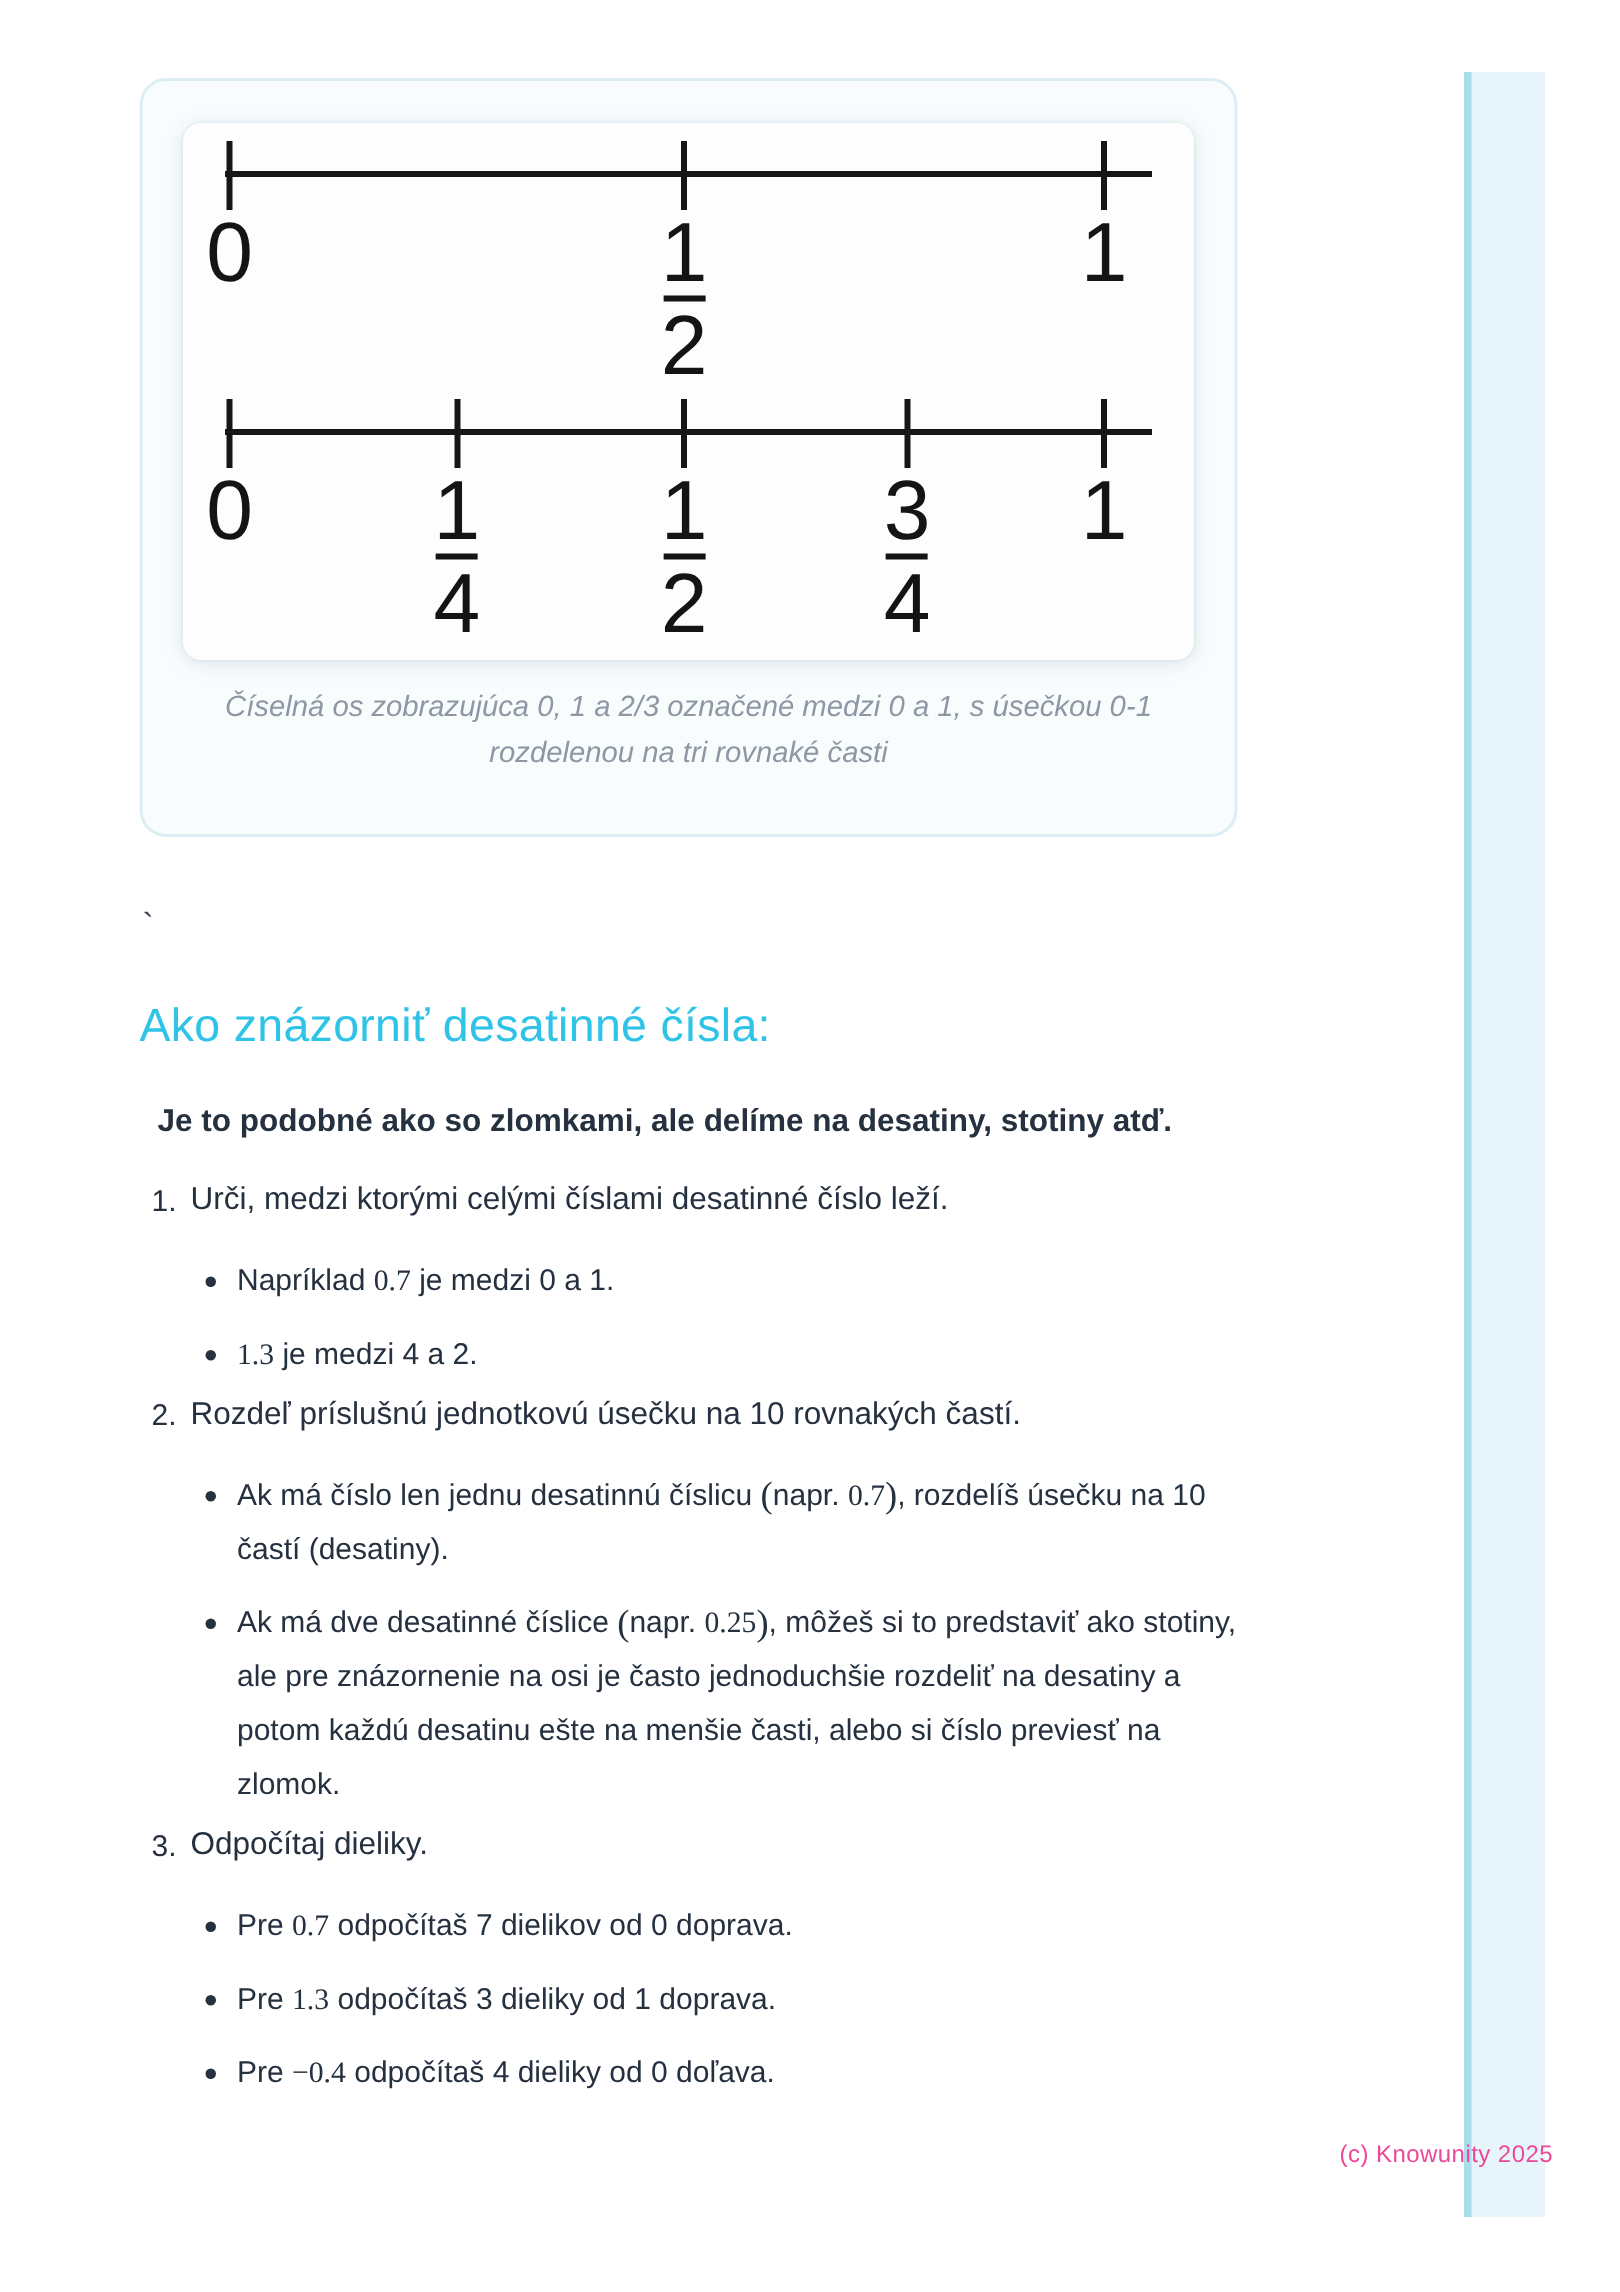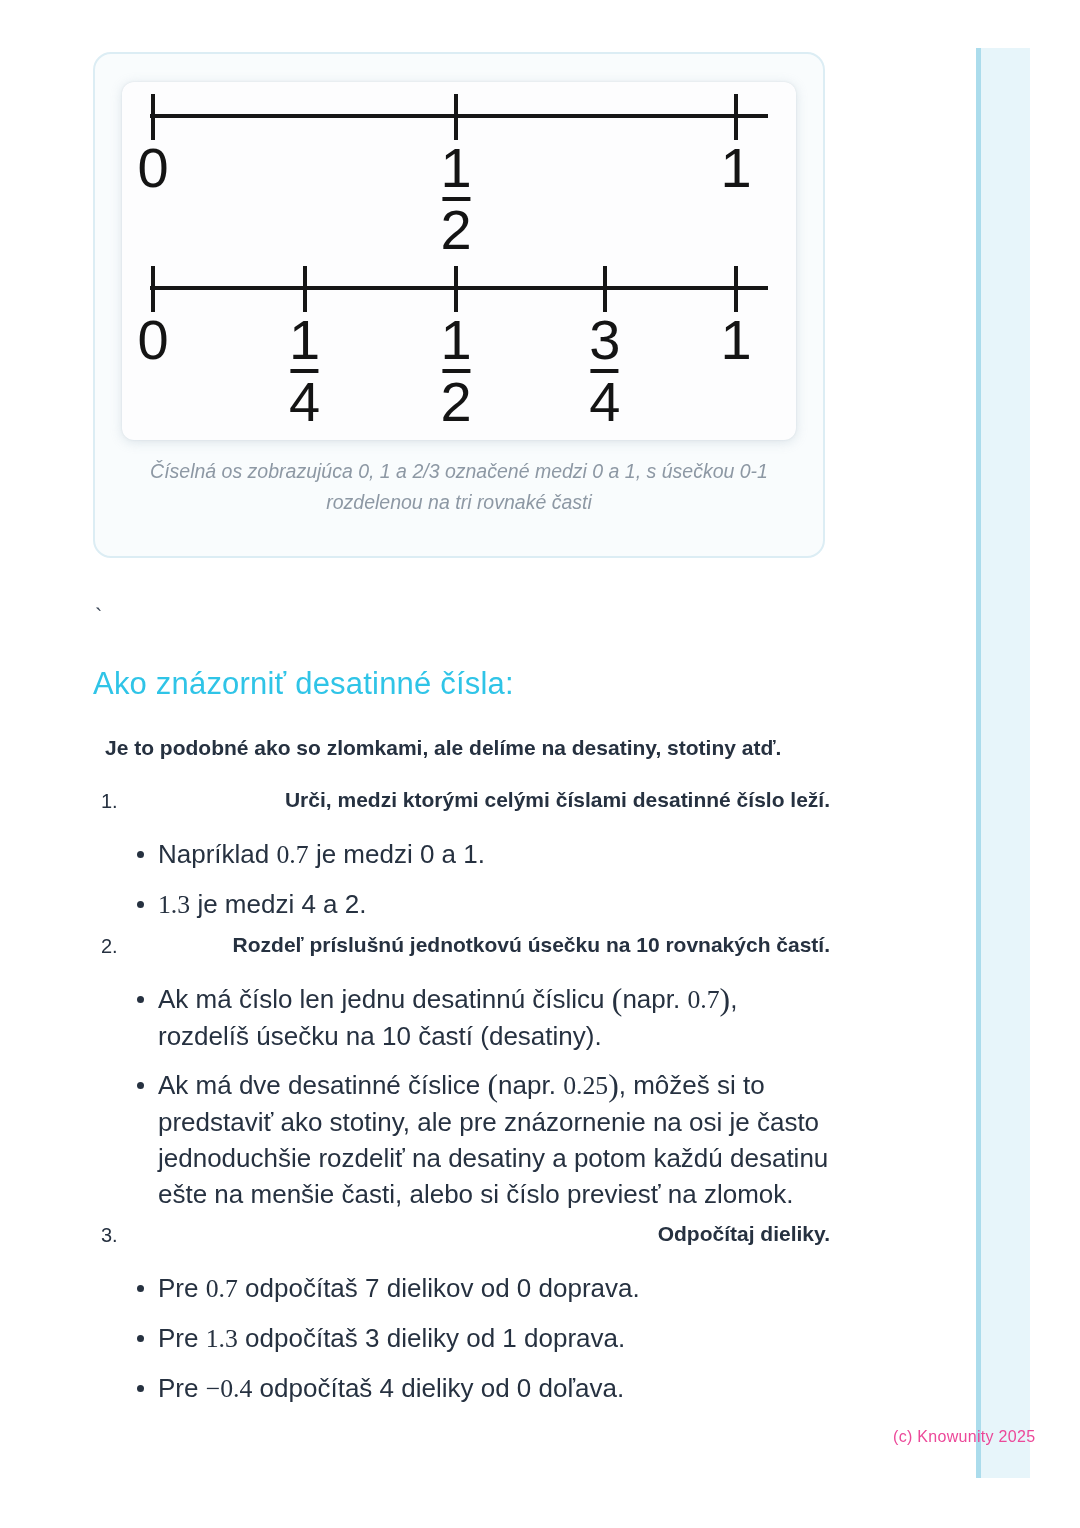--- a/index.html
+++ b/index.html
@@ -64,25 +64,25 @@
     position:absolute; left:12px; top:679px; width:737px;
     font-size:21px; line-height:34px;font-weight:bold;
   }
 
   .steps { position:absolute; left:0; top:730px; width:737px; list-style:none; }
   .steps > li { position:relative; padding-left:34px; margin-bottom:4px; }
   .step-num {
     position:absolute; left:8px; top:1px; font-size:20px; font-weight:400;
     line-height:36px; color:var(--text,#263140);
   }
-  .step-title { font-size:21px; font-weight:bold; line-height:36px;text-align:right; }
+  .step-title { font-size:21px; font-weight:normal; line-height:36px; }
   .bullets { list-style:none; margin-top:18px; }
   .bullets > li {
     position:relative; padding-left:31px; margin-bottom:13px;
-    font-size:26px; line-height:36px;
+    font-size:20px; line-height:36px;
   }
   .bullets > li:last-child { margin-bottom:0; }
   .bullets > li::before {
     content:""; position:absolute; left:10px; top:15px;
     width:7px; height:7px; border-radius:50%; background:var(--text,#263140);
   }
   .math { font-family:"Liberation Serif","DejaVu Serif",serif; font-size:.99em; }
   .paren {
     font-family:"Liberation Serif","DejaVu Serif",serif;
     font-size:1.22em; font-weight:300; line-height:1; vertical-align:-0.07em;

